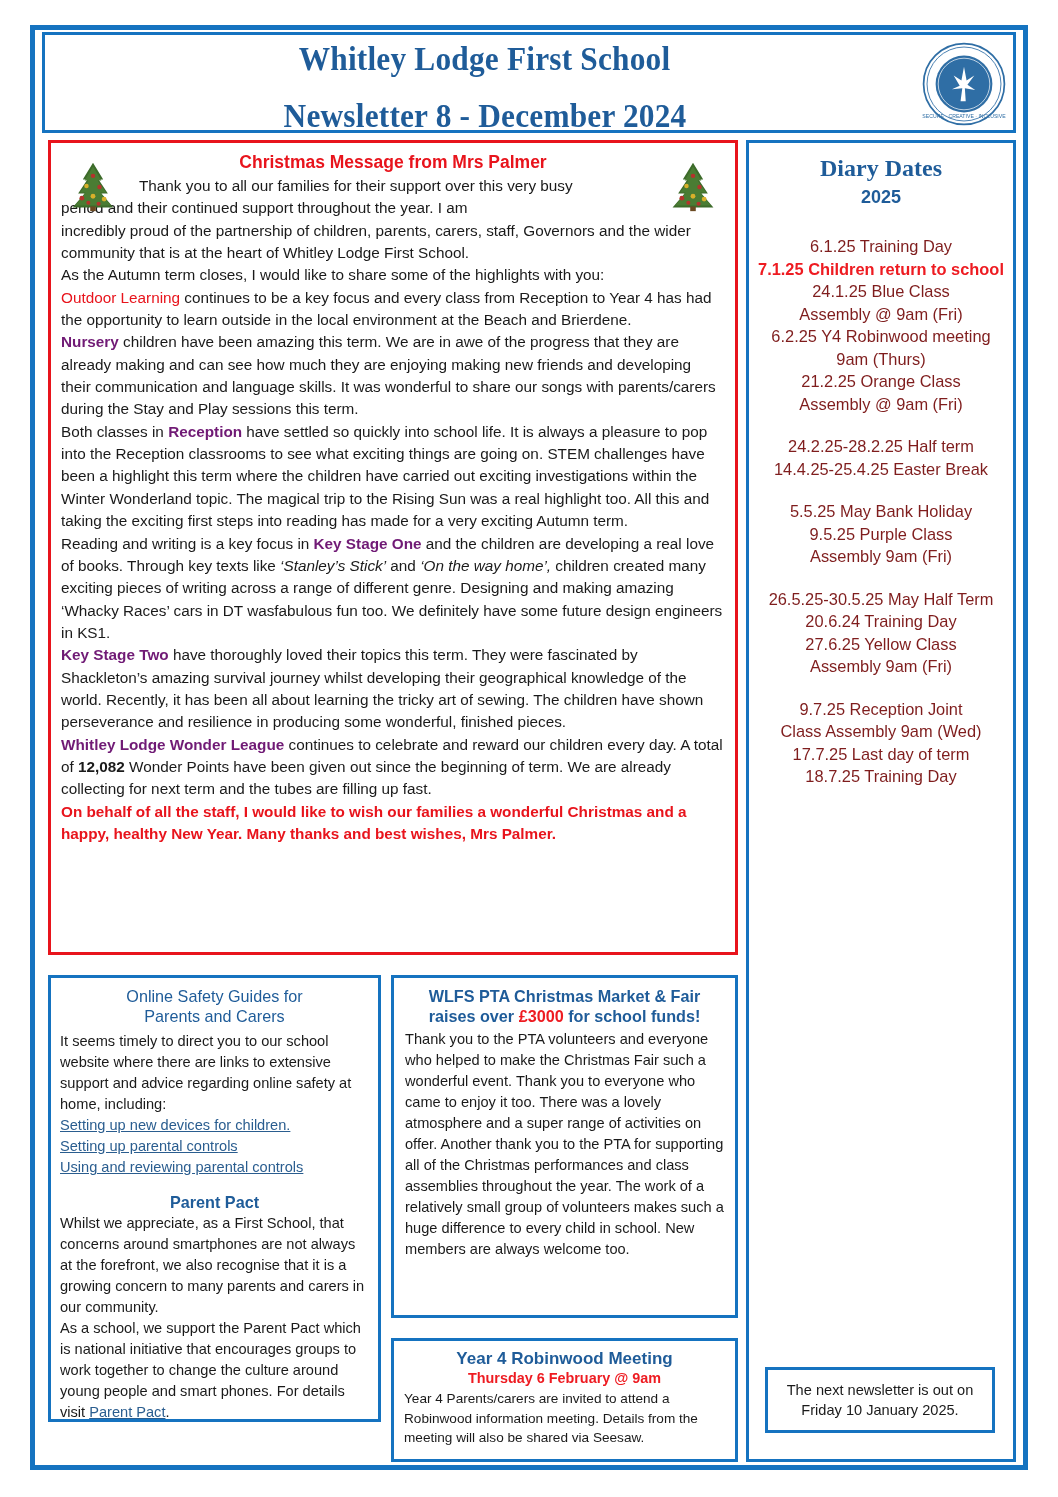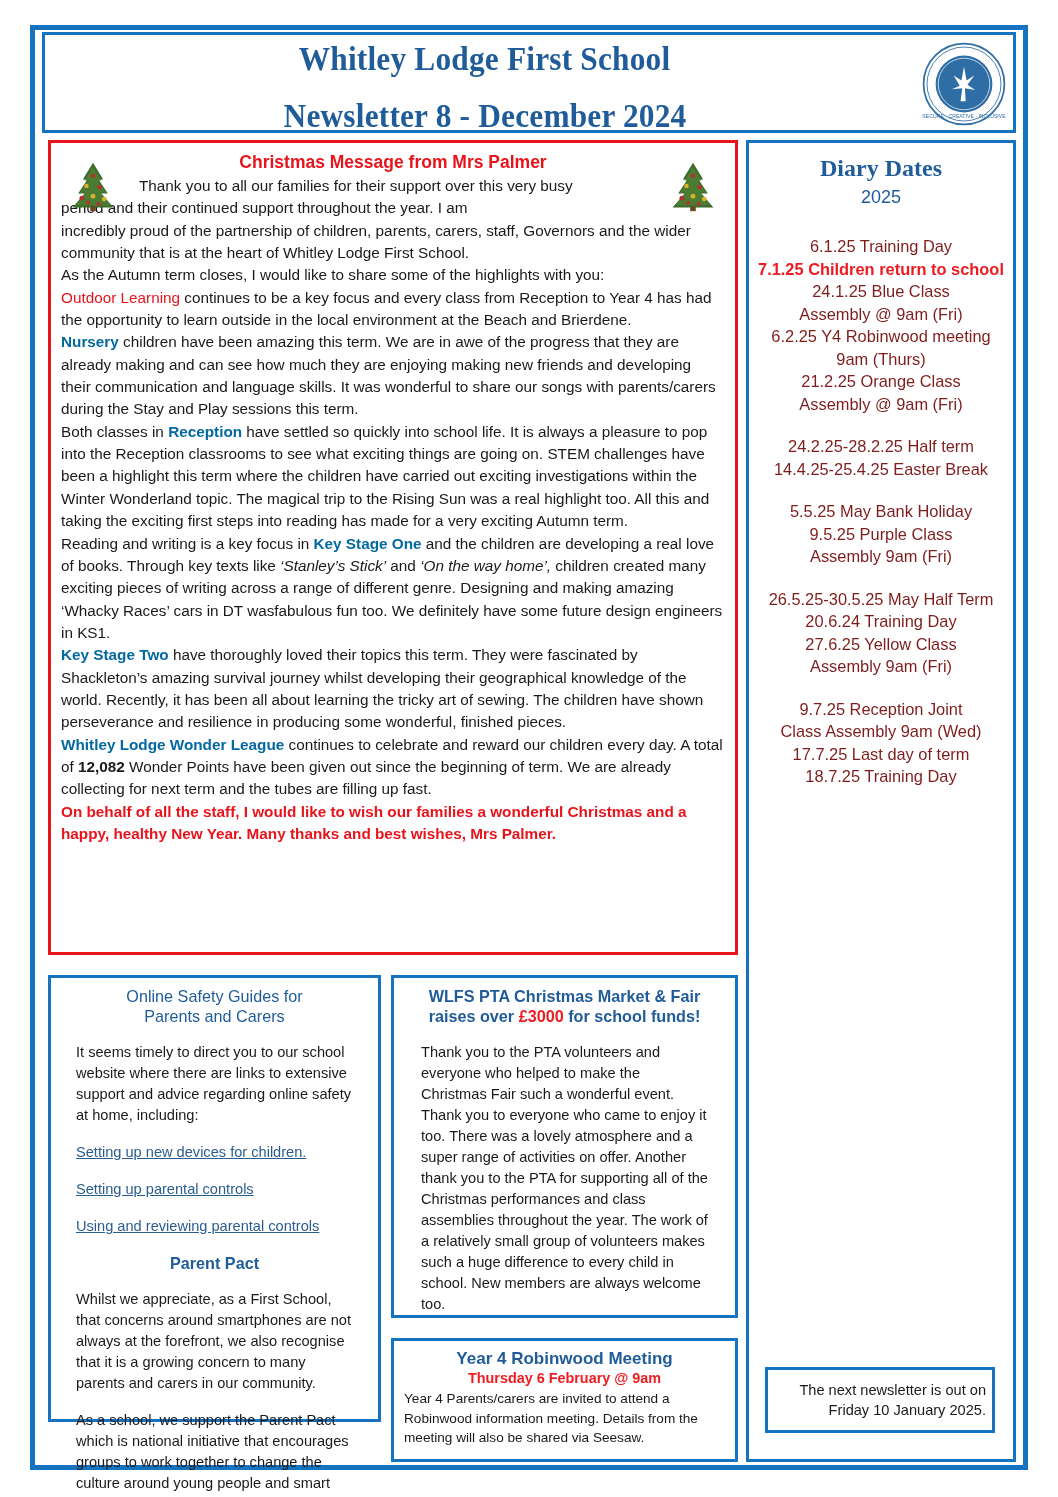--- a/index.html
+++ b/index.html
@@ -106,21 +106,21 @@
 
   .msg-body {
     font-size: 15.3px;
     line-height: 22.35px;
     color: #1a1a1a;
     text-align: left;
   }
   .msg-body p { margin: 0; }
   .indent1 { text-indent: 78px; }
   .indent2 { margin-left: 105px; }
-  .red { color: #0369a1; font-weight: bold; }
+  .red { color: #701a75; font-weight: bold; }
   .red-plain { color: #e8141c; text-align: center; }
   .bold { font-weight: bold; }
   .ital { font-style: italic; }
   .closing {
     color: #e8141c;
     font-weight: bold;
     margin-top: 22px;
   }
 
   
@@ -139,21 +139,21 @@
     text-align: center;
     font-family: "Liberation Serif", serif;
     font-weight: bold;
     font-size: 24px;
     line-height: 30px;
     color: #1f5c99;
     margin-bottom: 2px;
   }
   .diary-year {
     text-align: center;
-    font-weight: normal;
+    font-weight: bold;
     font-size: 18px;
     line-height: 24px;
     color: #1f5c99;
     margin-bottom: 26px;
   }
   .diary-list {
     text-align: center;
   }
   .diary-item {
     font-size: 16.4px;
@@ -201,21 +201,21 @@
     font-size: 16.2px;
     line-height: 20px;
     white-space: pre-line;
   }
   .box-body {
     font-size: 14.6px;
     line-height: 21px;
     color: #1a1a1a;
     margin-top: 5px;
   }
-  .box-body p { margin: 16px; }
+  .box-body p { margin: 0; }
   .link {
     color: #2a5d8f;
     text-decoration: underline;
   }
   .subhead {
     text-align: center;
     color: #1f5c99;
     font-weight: bold;
     font-size: 16.2px;
     line-height: 20px;
@@ -369,21 +369,21 @@
         <div class="diary-item">20.6.24 Training Day</div>
         <div class="diary-item">27.6.25 Yellow Class
 Assembly 9am (Fri)</div>
         <div class="diary-gap"></div>
         <div class="diary-item">9.7.25 Reception Joint
 Class Assembly 9am (Wed)</div>
         <div class="diary-item">17.7.25 Last day of term</div>
         <div class="diary-item">18.7.25 Training Day</div>
       </div>
 
-    <div class="next-news" style="white-space: pre-line; text-align: right;">The next newsletter is out on
+    <div class="next-news" style="white-space: pre-line;">The next newsletter is out on
 Friday 10 January 2025.</div>
   </div>
 
   <div class="safety-box">
     <div class="box-title">Online Safety Guides for
 Parents and Carers</div>
     <div class="box-body">
       <p>It seems timely to direct you to our school website where there are links to extensive support and advice regarding online safety at home, including:</p>
       <p class="link">Setting up new devices for children.</p>
       <p class="link">Setting up parental controls</p>

